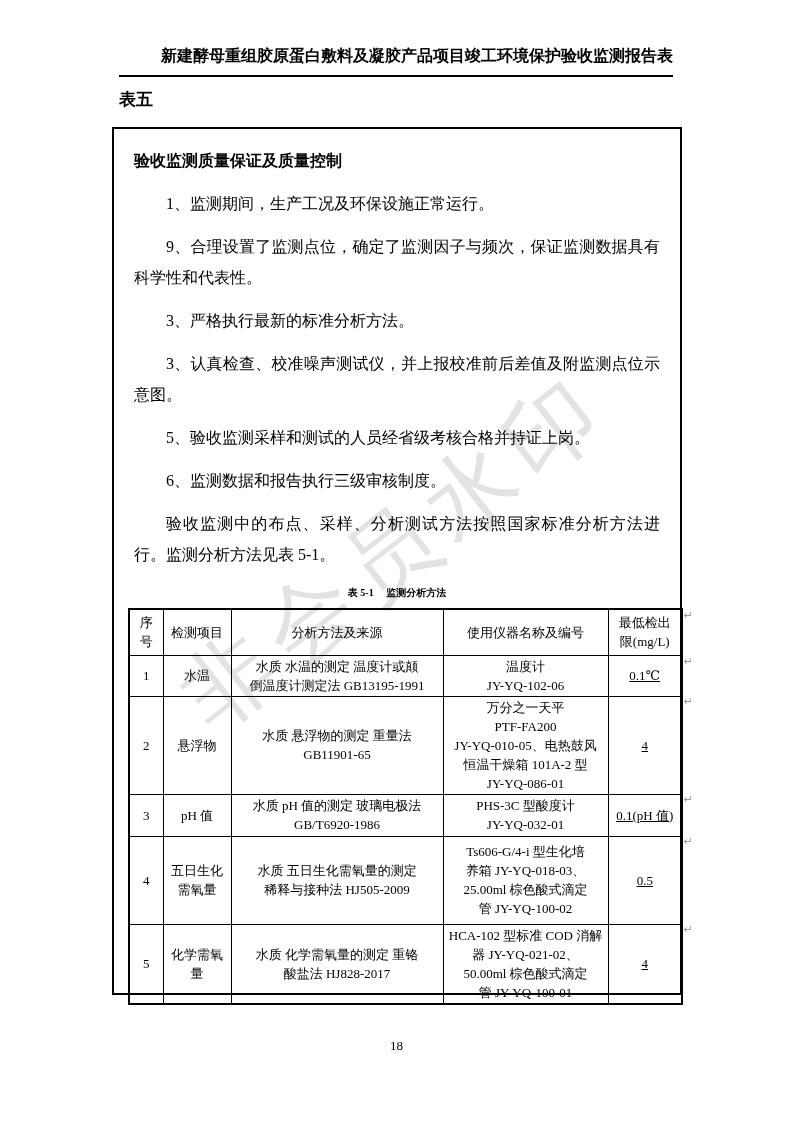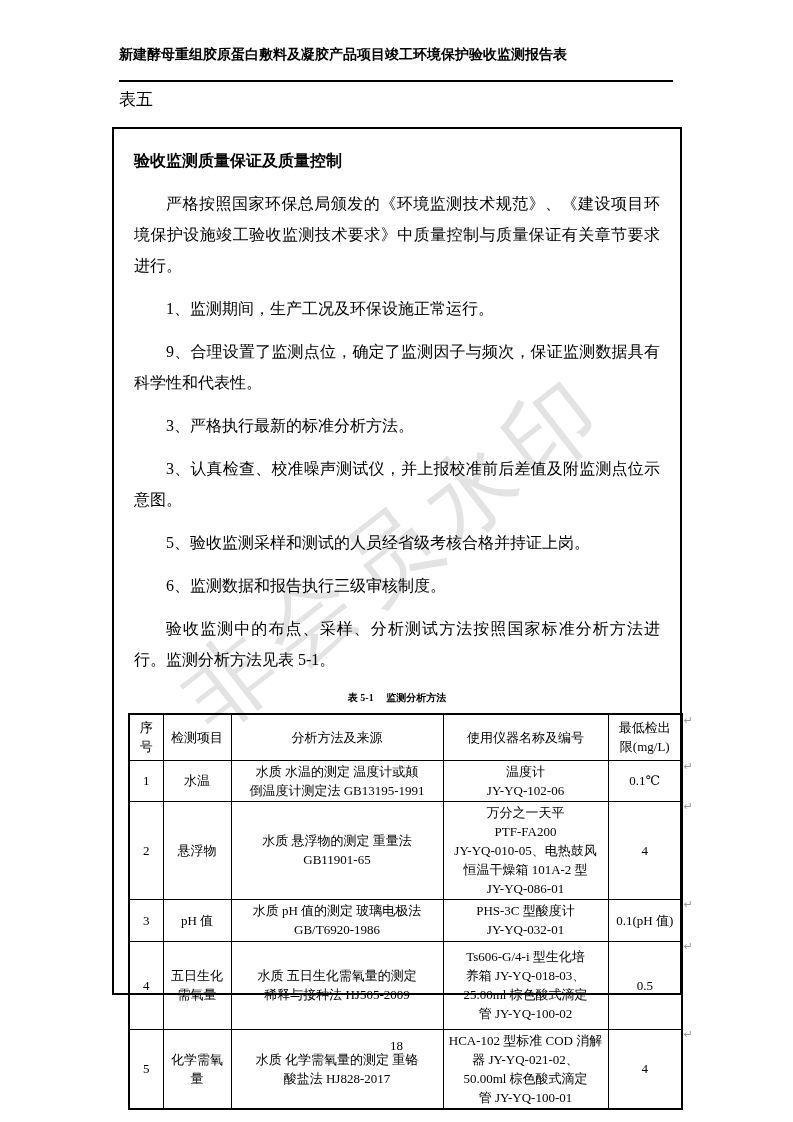--- a/index.html
+++ b/index.html
@@ -15,26 +15,26 @@
   .watermark{
     position:absolute;left:395px;top:552px;
     transform:translate(-50%,-50%) rotate(-38deg);
     font-size:90px;letter-spacing:12px;white-space:nowrap;
     color:#e3e3e3;z-index:0;font-family:"Liberation Serif","DejaVu Serif",serif;
   }
   .content{position:relative;z-index:1;}
   
   .doc-header{
     position:absolute;left:119px;top:46px;width:554px;
-    text-align:left;font-size:14px;font-weight:bold;
-    border-bottom:2px solid #000;padding-bottom:16px;
+    text-align:right;font-size:16px;font-weight:bold;
+    border-bottom:2px solid #000;padding-bottom:8px;
   }
   .table-five-label{
     position:absolute;left:119px;top:88px;
-    font-size:17px;font-weight:normal;
+    font-size:17px;font-weight:bold;
   }
   
   .main-box{
     position:absolute;left:112px;top:127px;
     width:570px;height:868px;box-sizing:border-box;
     border:2px solid #000;
     padding:4px 8px 0 8px;
   }
   .main-box p{
     margin:12px;font-size:16px;line-height:31px;
@@ -64,21 +64,21 @@
   .col-item{width:68px;}
   .col-method{width:212px;}
   .col-instr{width:165px;}
   .col-limit{width:74px;}
   tr.h-row{height:46px;}
   tr.r1{height:40px;}
   tr.r2{height:98px;}
   tr.r3{height:42px;}
   tr.r4{height:88px;}
   tr.r5{height:75px;}
-  .limit-cell{white-space:nowrap;}
+  .limit-cell{white-space:nowrap;text-decoration:underline;}
   .return-mark{
     position:absolute;right:-12px;
     color:#9a9a9a;font-size:11px;line-height:11px;
     font-family:"DejaVu Sans",sans-serif;
   }
   .page-number{
     position:absolute;left:0;right:0;top:1038px;
     text-align:center;font-size:13px;
   }
 </style>
@@ -93,21 +93,20 @@
 
     <div class="doc-header">新建酵母重组胶原蛋白敷料及凝胶产品项目竣工环境保护验收监测报告表</div>
 
     <div class="table-five-label">表五</div>
 
     <div class="main-box">
 
       <p class="box-title">验收监测质量保证及质量控制</p>
 
 
-      <p class="para">严格按照国家环保总局颁发的《环境监测技术规范》、《建设项目环境保护设施竣工验收监测技术要求》中质量控制与质量保证有关章节要求进行。</p>
 
       <p class="para">1、监测期间，生产工况及环保设施正常运行。</p>
       <p class="para">9、合理设置了监测点位，确定了监测因子与频次，保证监测数据具有科学性和代表性。</p>
       <p class="para">3、严格执行最新的标准分析方法。</p>
       <p class="para">3、认真检查、校准噪声测试仪，并上报校准前后差值及附监测点位示意图。</p>
       <p class="para">5、验收监测采样和测试的人员经省级考核合格并持证上岗。</p>
       <p class="para">6、监测数据和报告执行三级审核制度。</p>
 
 
       <p class="para">验收监测中的布点、采样、分析测试方法按照国家标准分析方法进行。监测分析方法见表 5-1。</p>

